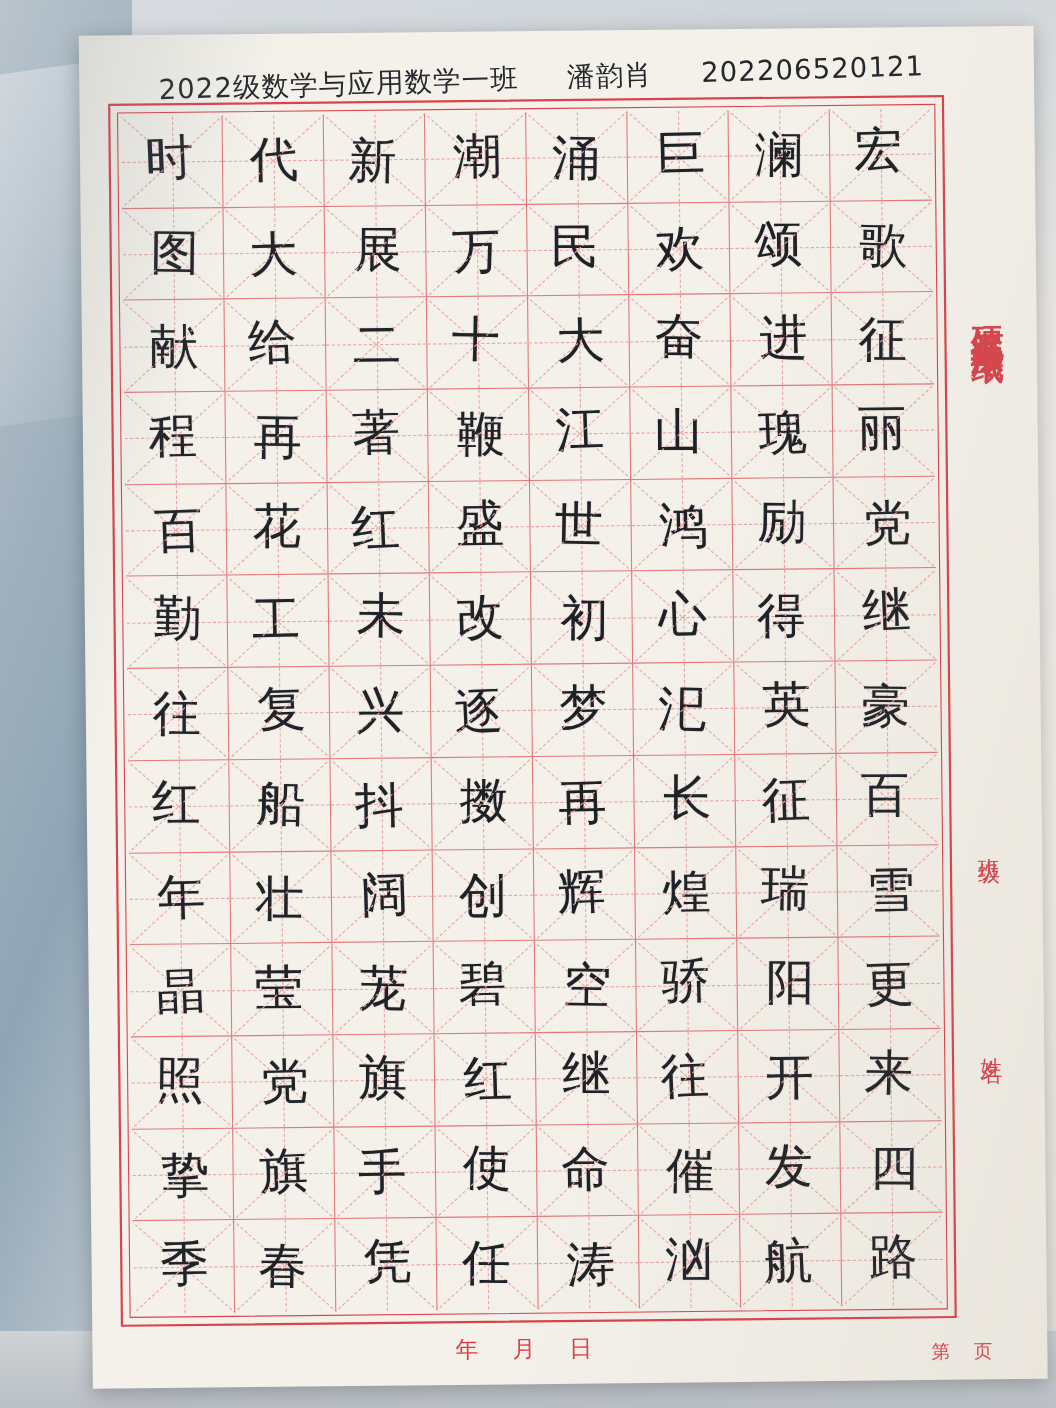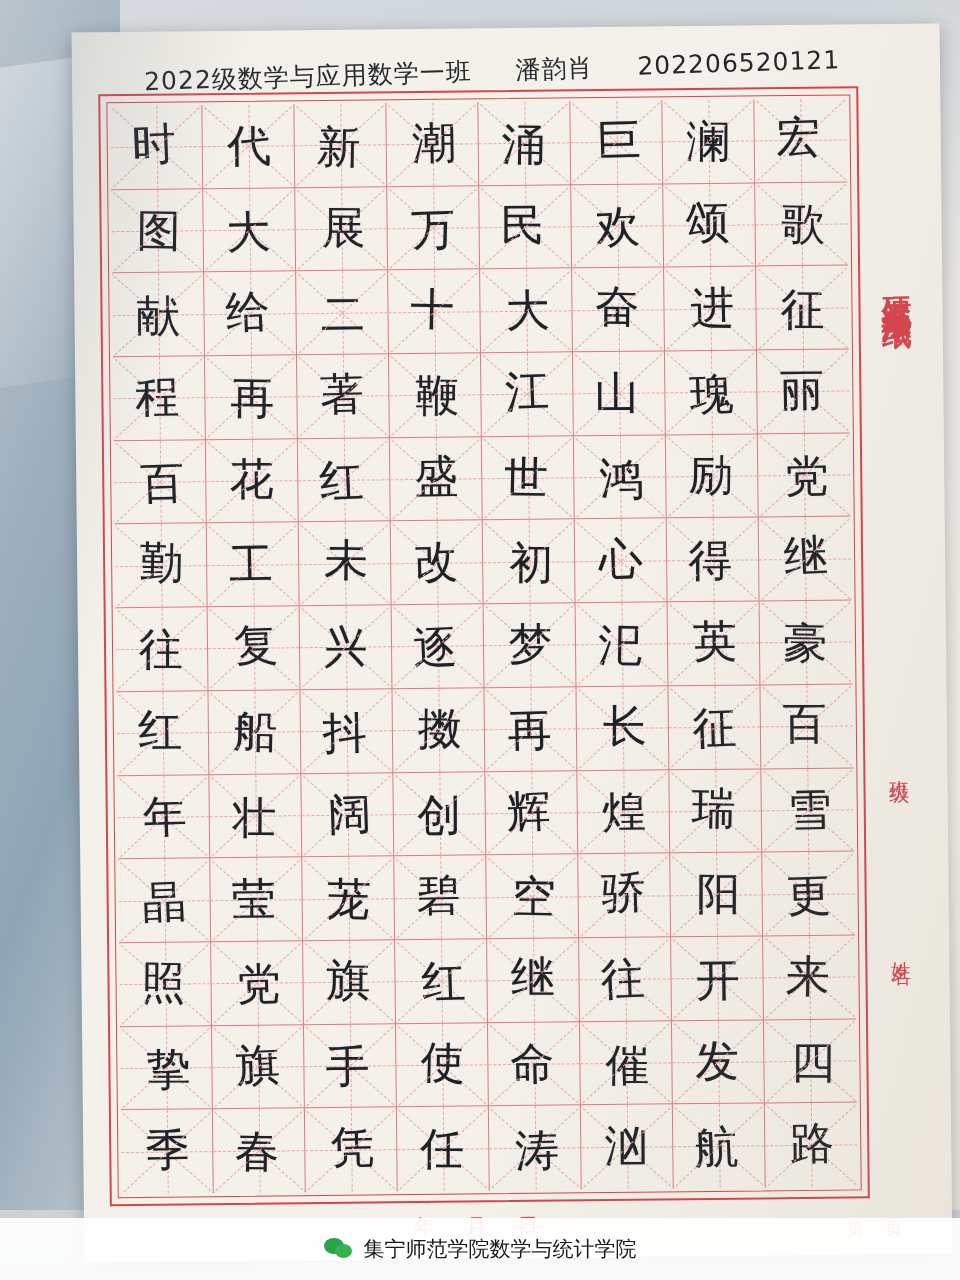--- a/index.html
+++ b/index.html
@@ -773,21 +773,14 @@
     <div class="side-vertical" id="side-title">硬笔书法专用纸</div>
     <div class="side-vertical" id="side-class">班级：</div>
     <div class="side-vertical" id="side-name">姓名：</div>
 
     <div id="bottom-labels">年 月 日</div>
     <div id="bottom-page">第 页</div>
 
     <div id="paper-shade"></div>
   </div>
 
-  <div id="wechat-bar">
-    <div id="wechat-icon">
-      <span class="b1"></span>
-        <span class="b2"></span>
-    </div>
-    <div id="wechat-name">集宁师范学院数学与统计学院</div>
-  </div>
 
 </div>
 
 </body></html>

